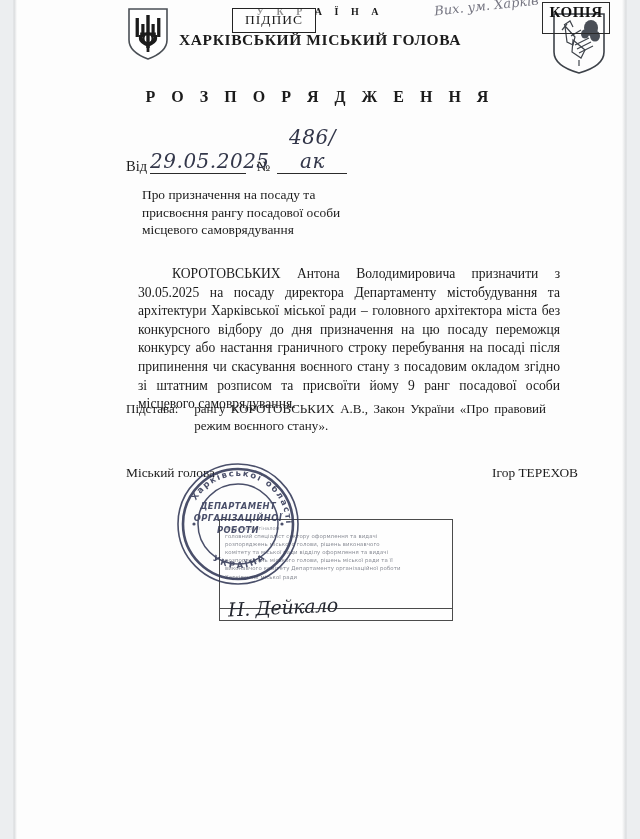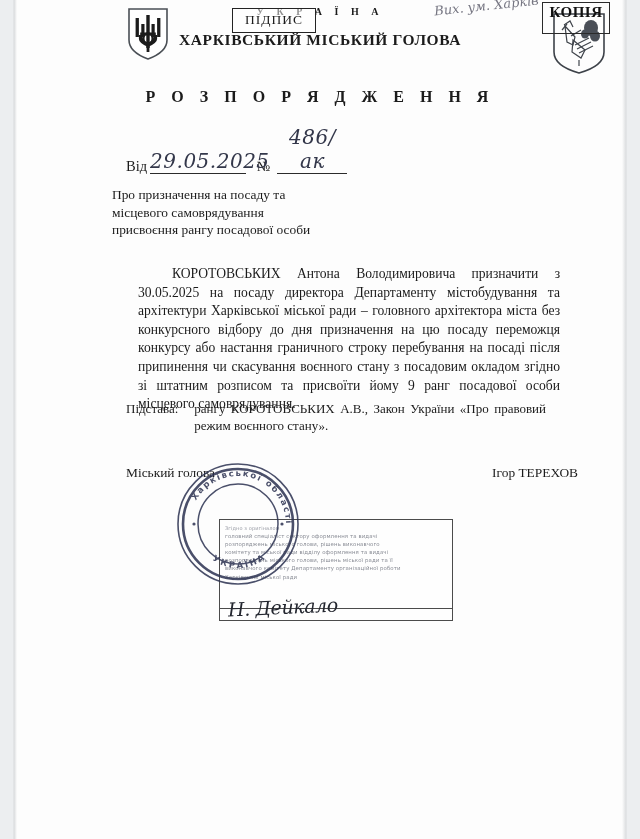--- a/index.html
+++ b/index.html
@@ -143,21 +143,21 @@
     letter-spacing: 0.5px;
     transform: translateY(-1px);
   }
   .blank.date  { width: 96px; }
   .blank.num   { width: 70px; }
   .numsign { font-size: 14px; padding: 0 4px 0 8px; }
 
   
   .subject {
     position: absolute;
-    left: 98px;
+    left: 128px;
     top: 186px;
     width: 260px;
     font-size: 13.4px;
     line-height: 17.5px;
   }
 
   
   .body-par {
     position: absolute;
     left: 108px;
@@ -342,22 +342,22 @@
 
   <div class="daterow">
     <span class="lbl">Від</span>
     <span class="blank date">29.05.2025</span>
     <span class="numsign">№</span>
     <span class="blank num">486/ак</span>
   </div>
 
   <div class="subject">
     <div>Про призначення на посаду та</div>
+    <div>присвоєння рангу посадової особи</div>
     <div>місцевого самоврядування</div>
-    <div>присвоєння рангу посадової особи</div>
   </div>
 
   <div class="body-par">КОРОТОВСЬКИХ Антона Володимировича призначити з 30.05.2025 на посаду директора Департаменту містобудування та архітектури Харківської міської ради – головного архітектора міста без конкурсного відбору до дня призначення на цю посаду переможця конкурсу або настання граничного строку перебування на посаді після припинення чи скасування воєнного стану з посадовим окладом згідно зі штатним розписом та присвоїти йому 9 ранг посадової особи місцевого самоврядування.</div>
 
   <div class="basis">
     <div class="basis-label">Підстава:</div>
     <div class="basis-text">рангу КОРОТОВСЬКИХ А.В., Закон України «Про правовий режим воєнного стану».</div>
   </div>
 
   <div class="sig-row">
@@ -377,20 +377,25 @@
       <circle cx="64" cy="64" r="40" fill="none" stroke="#2d3352" stroke-width="1.5"></circle>
       <text font-family="DejaVu Sans, sans-serif" font-size="8.5" font-weight="bold" fill="#2d3352" letter-spacing="1.6">
         <textPath href="#rimTop" startOffset="16%">Харківської області</textPath>
       </text>
       <text font-family="DejaVu Sans, sans-serif" font-size="8.5" font-weight="bold" fill="#2d3352" letter-spacing="2.2">
         <textPath href="#rimBot" startOffset="30%">УКРАЇНА</textPath>
       </text>
       <circle cx="20" cy="64" r="1.6" fill="#2d3352"></circle>
       <circle cx="108" cy="64" r="1.6" fill="#2d3352"></circle>
     </svg>
+    <div class="rs-text">
+      <div>ДЕПАРТАМЕНТ</div>
+      <div>ОРГАНІЗАЦІЙНОЇ</div>
+      <div>РОБОТИ</div>
+    </div>
   </div>
 
   <div class="cert-stamp">
     <div class="cert-lines">
       <div class="l0">Згідно з оригіналом</div>
       <div>головний спеціаліст сектору оформлення та видачі</div>
       <div>розпоряджень міського голови, рішень виконавчого</div>
       <div>комітету та міської ради відділу оформлення та видачі</div>
       <div>розпоряджень міського голови, рішень міської ради та її</div>
       <div>виконавчого комітету Департаменту організаційної роботи</div>

